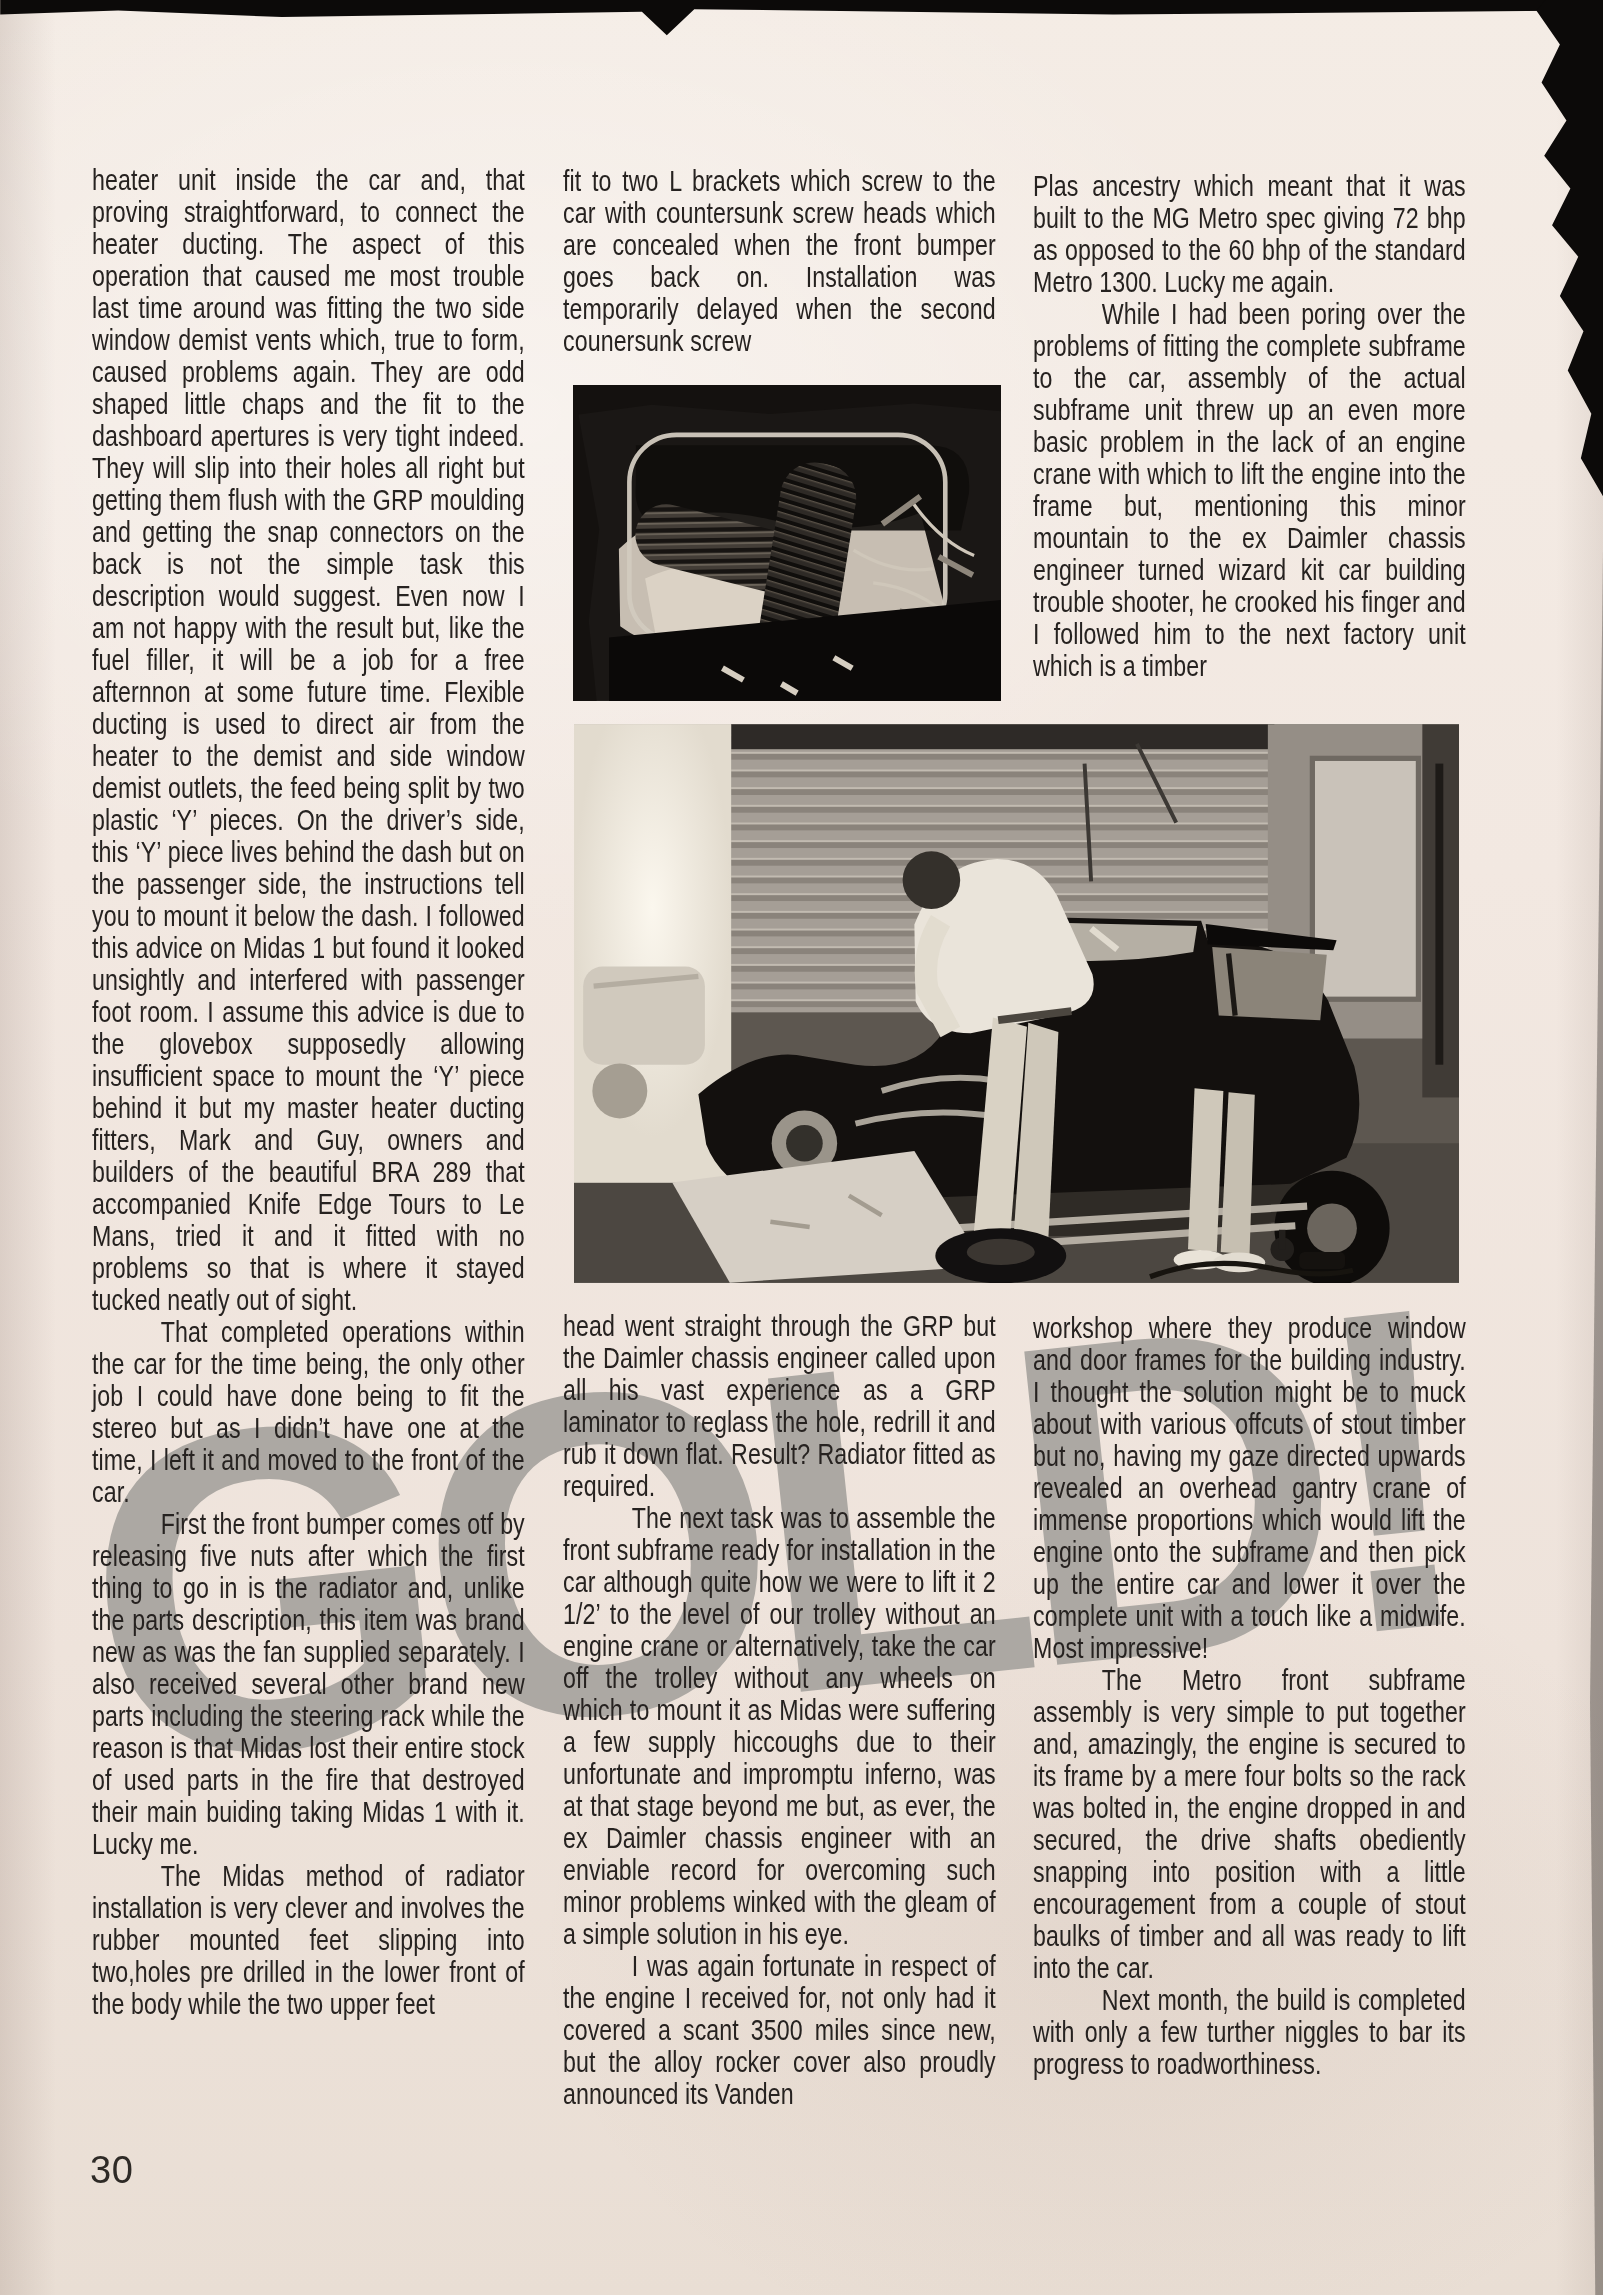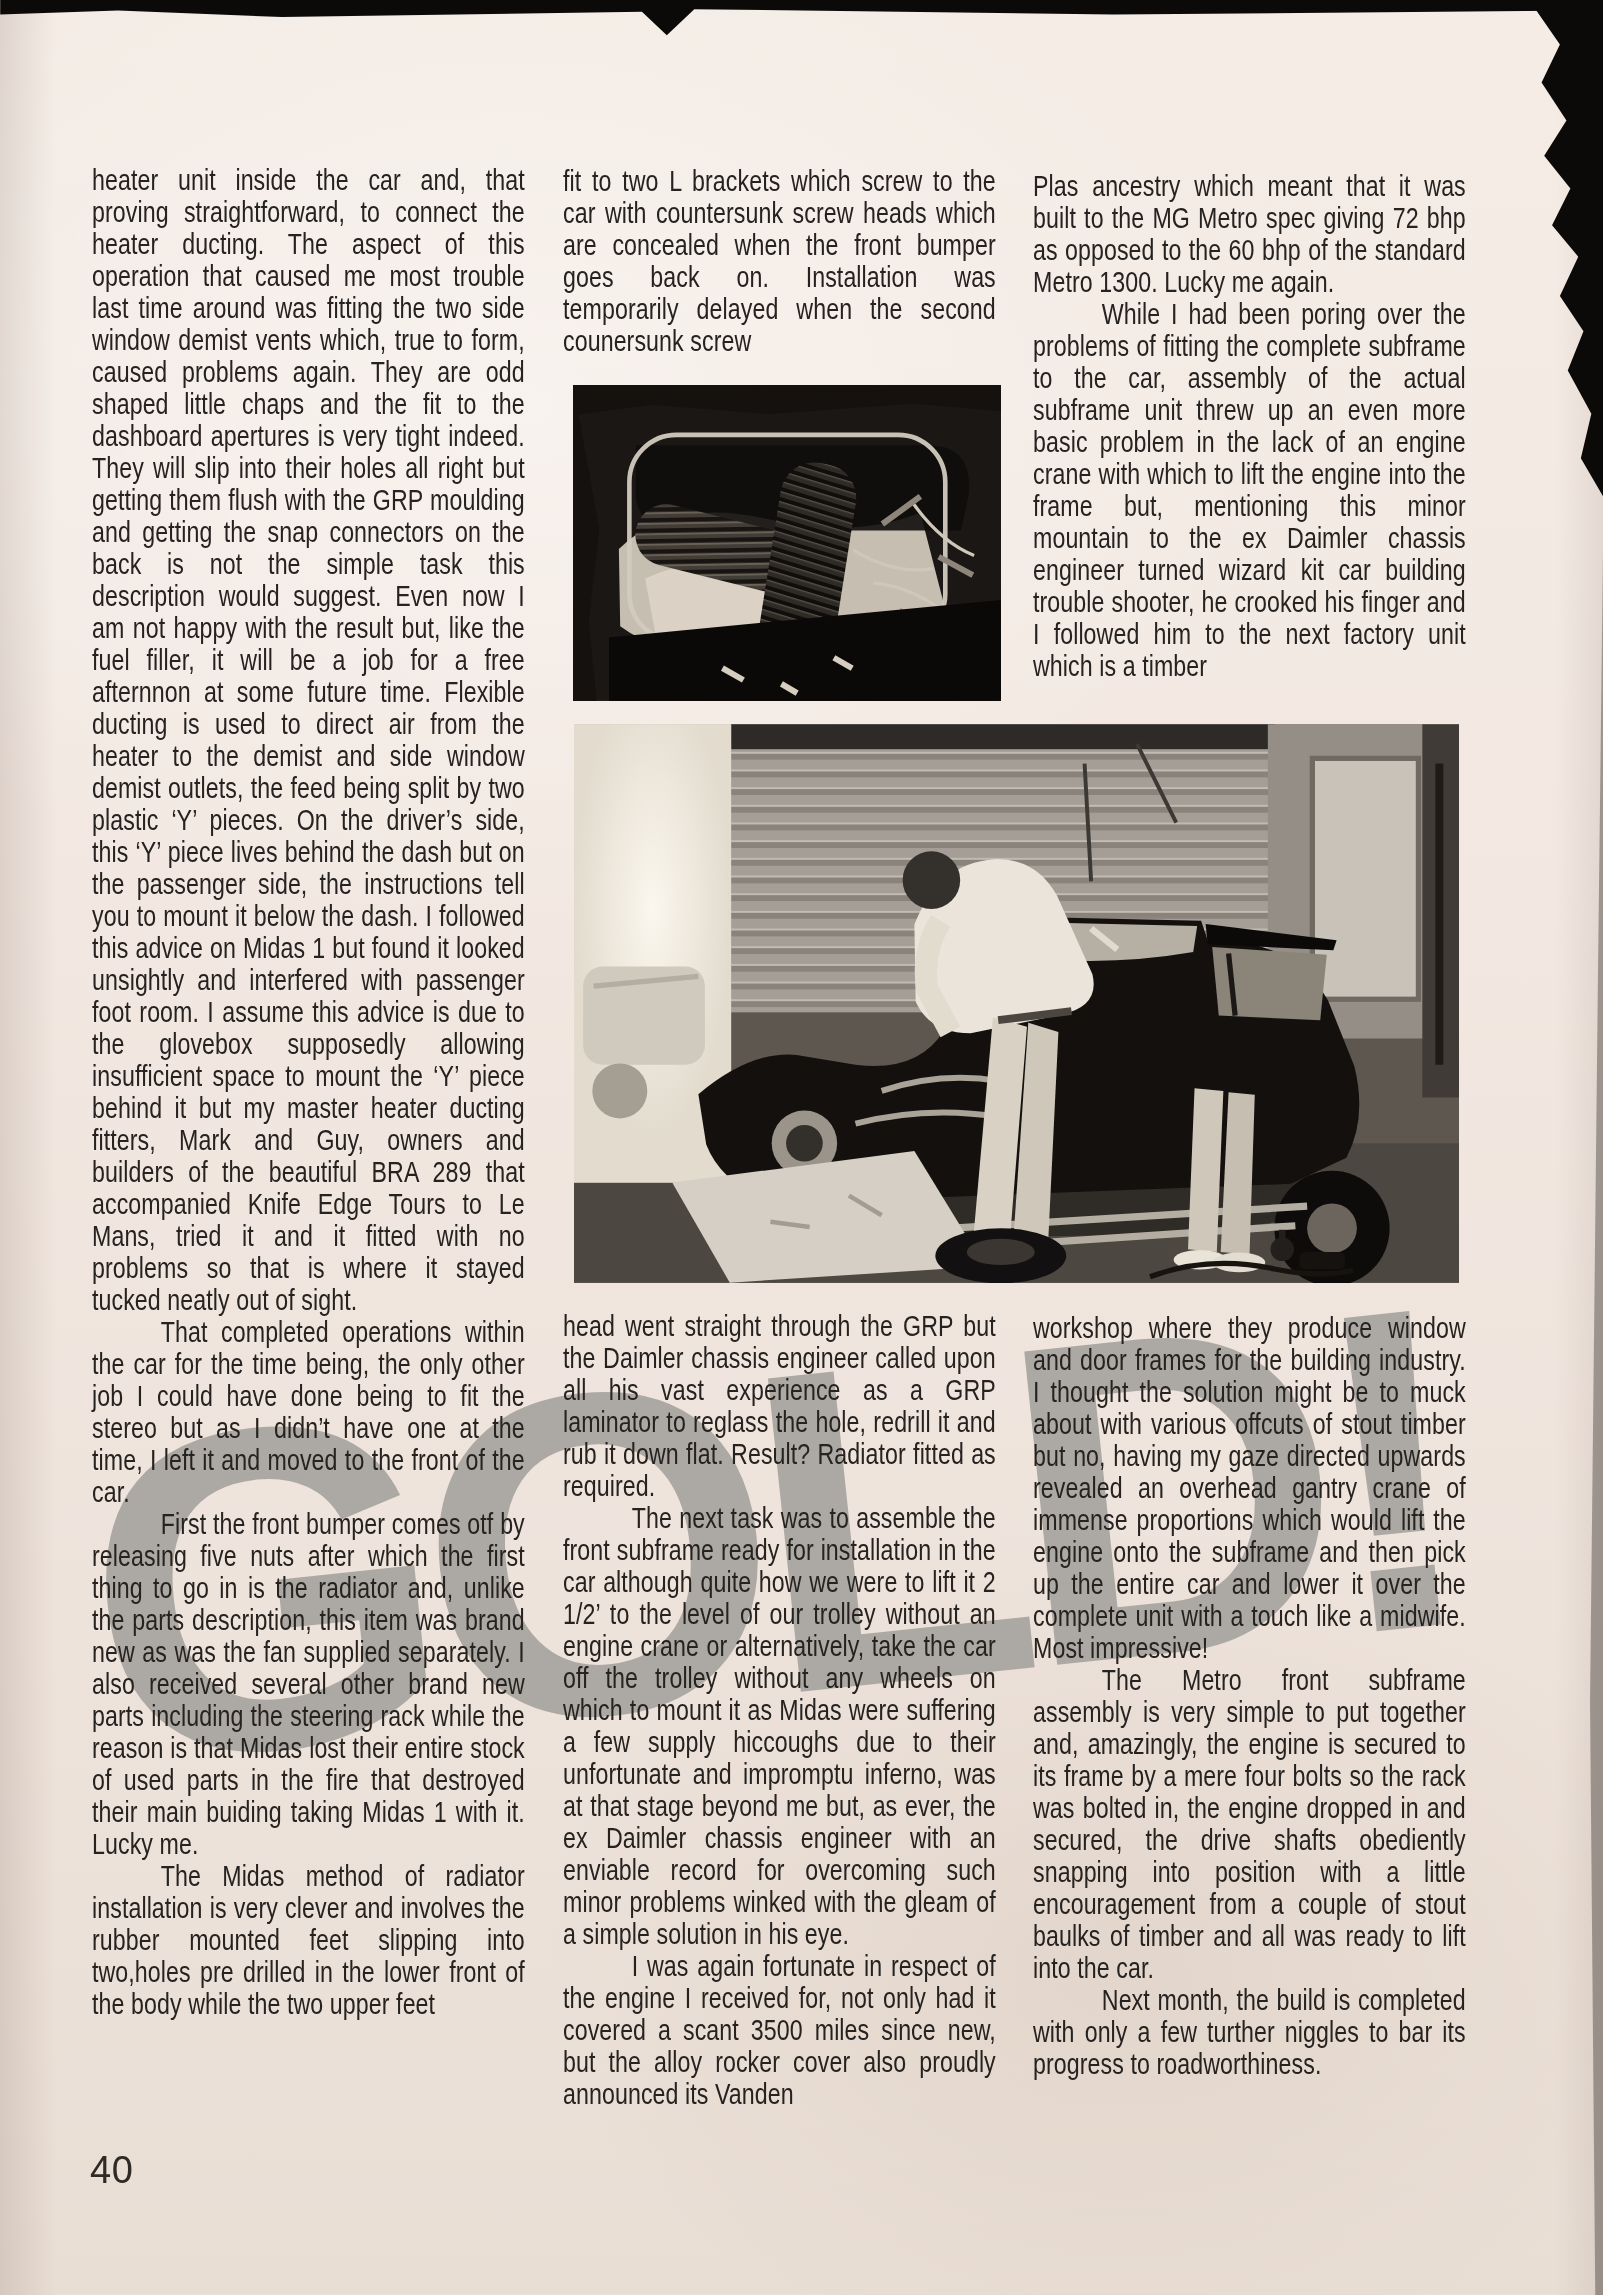--- a/index.html
+++ b/index.html
@@ -183,21 +183,21 @@
       <path d="M648 452 L760 438" stroke="#4b463f" stroke-width="12"></path>
 
       <ellipse cx="652" cy="812" rx="100" ry="42" fill="#121010"></ellipse>
       <ellipse cx="652" cy="806" rx="52" ry="20" fill="#3b3631"></ellipse>
 
       <path d="M880 844 q90 -34 190 -12 q70 14 120 2" stroke="#17140f" stroke-width="8" fill="none"></path>
       <rect x="1108" y="806" width="70" height="26" rx="8" fill="#15120f"></rect>
     </svg>
   </div>
 
-  <div class="pagenum">40</div>
+  <div class="pagenum">30</div>
 
   <svg class="artifacts" width="1604" height="2295" viewBox="0 0 2449 3505">
     <path d="M0 0 H2449 V16 L1700 22 L1060 14 L1018 54 L980 18 L430 26 L180 16 L0 22 Z" fill="#0c0a09"></path>
     <path d="M2449 0 V760 L2414 700 L2430 632 L2394 566 L2418 506 L2382 452 L2410 392 L2370 344 L2398 288 L2358 238 L2392 184 L2354 126 L2382 68 L2346 16 L2360 0 Z" fill="#0c0a09"></path>
     <path d="M2449 740 V3505 H2436 L2428 2600 L2440 1500 Z" fill="#1a1614" opacity="0.35"></path>
   </svg>
 
 </div>
 
 

